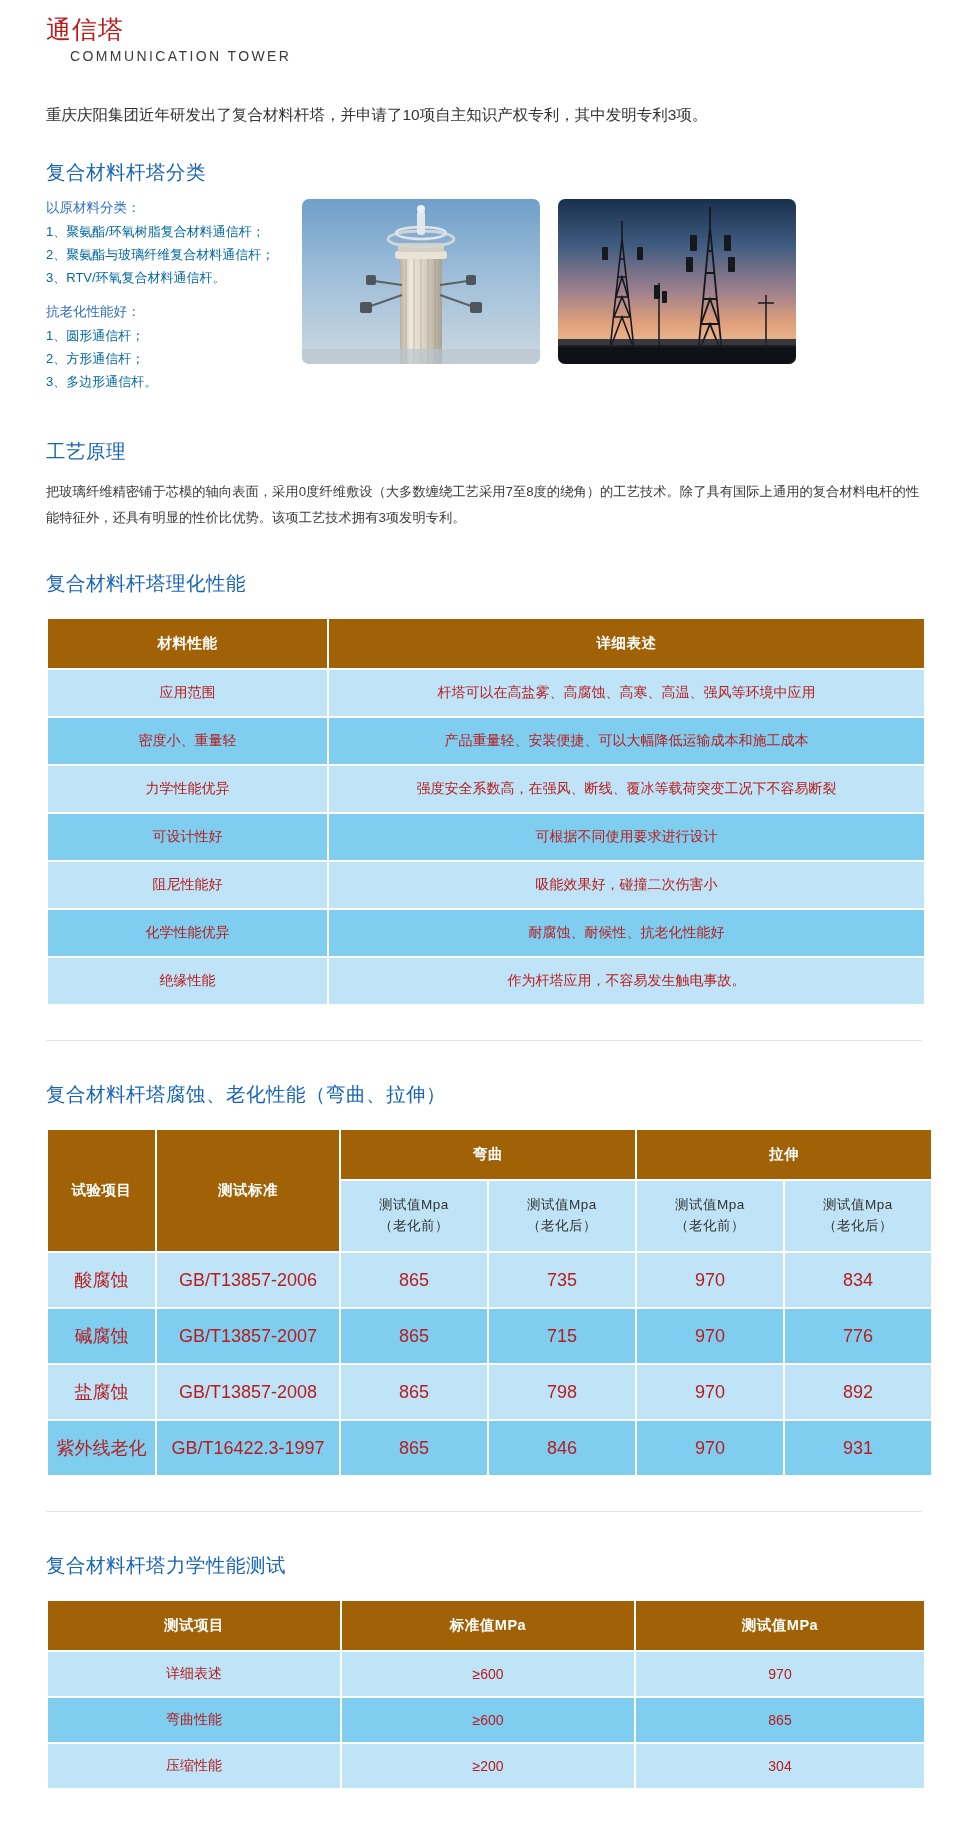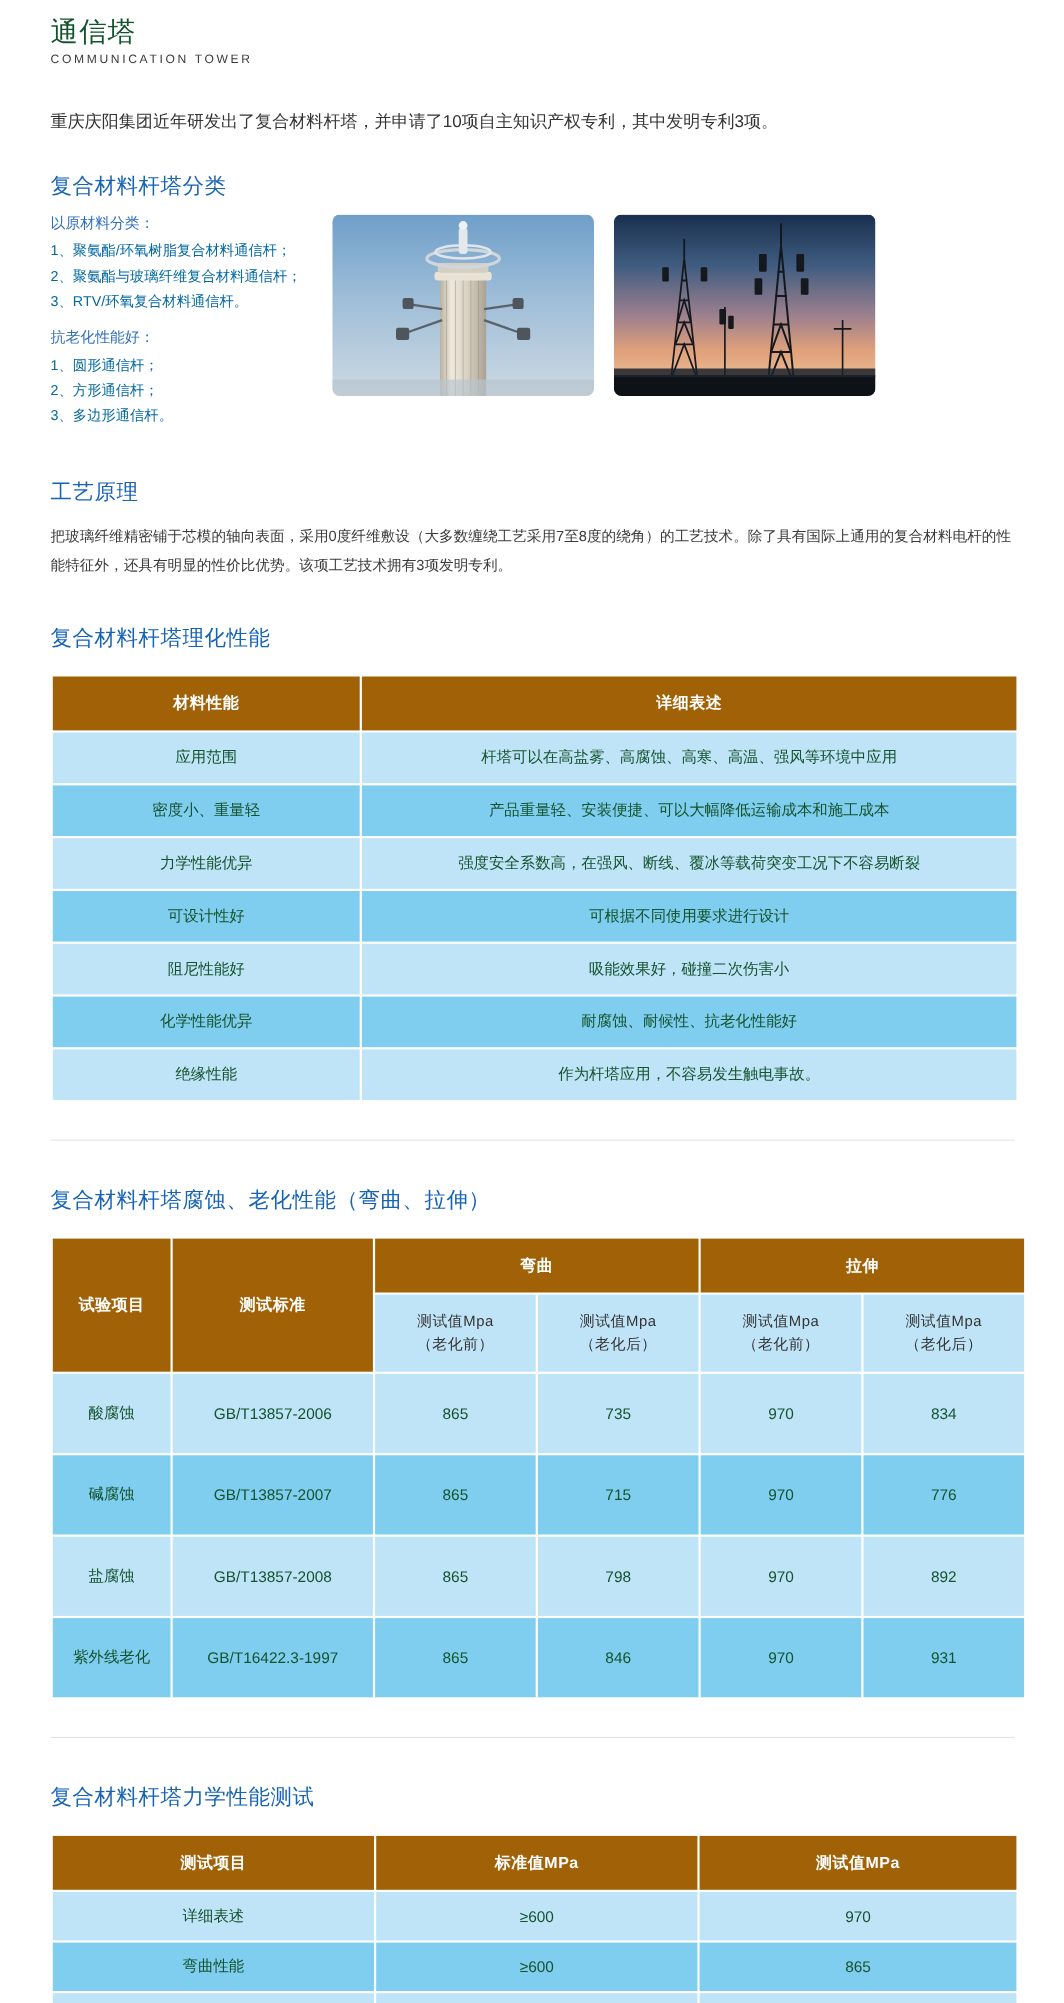--- a/index.html
+++ b/index.html
@@ -10,31 +10,32 @@
     color: #333333;
   }
   body { padding: 0 0 30px 0; }
 
   .page { width: 967px; position: relative; }
 
   
   .page-header { padding: 14px 0 0 46px; }
   .title-cn {
     font-size: 25px;
-    color: #14532d;
+    color: #b91c1c;
     font-weight: 500;
     letter-spacing: 1px;
     line-height: 1.25;
   }
   .title-en {
-    font-size: 11px;
+    font-size: 14px;
     color: #3b3b3b;
     letter-spacing: 2.4px;
     margin-top: 3px;
     font-weight: 400;
+    margin-left: 24px;
   }
 
   .intro {
     margin: 38px 0 0 46px;
     width: 880px;
     font-size: 15.5px;
     line-height: 1.7;
     color: #333;
   }
 
@@ -104,21 +105,21 @@
     color: #ffffff;
     font-size: 14.5px;
     font-weight: 700;
     text-align: center;
     padding: 15px 6px;
     letter-spacing: .5px;
   }
   td {
     text-align: center;
     font-size: 14px;
-    color: #14532d;
+    color: #b91c1c;
     padding: 13px 8px;
   }
   tbody tr:nth-child(odd) td  { background: #bfe3f7; }
   tbody tr:nth-child(even) td { background: #7fcdef; }
 
   
   .t-physical col.c1 { width: 279px; }
   .t-physical col.c2 { width: 595px; }
   .t-physical td { padding: 14px 8px; }
 
@@ -129,21 +130,21 @@
   .t-aging col.cv { width: 146px; }
   .t-aging th.sub {
     background: #bfe3f7;
     color: #333333;
     font-weight: 400;
     font-size: 13.5px;
     line-height: 1.55;
     padding: 14px 4px;
   }
   .t-aging th.rowspan-head { vertical-align: middle; }
-  .t-aging td { font-size: 14px; padding: 27px 6px; }
+  .t-aging td { font-size: 18px; padding: 15px 6px; }
 
   
   .t-mech { width: 876px; }
   .t-mech col.c1 { width: 292px; }
   .t-mech col.c2 { width: 292px; }
   .t-mech col.c3 { width: 288px; }
 
   .divider {
     width: 876px;
     height: 1px;

